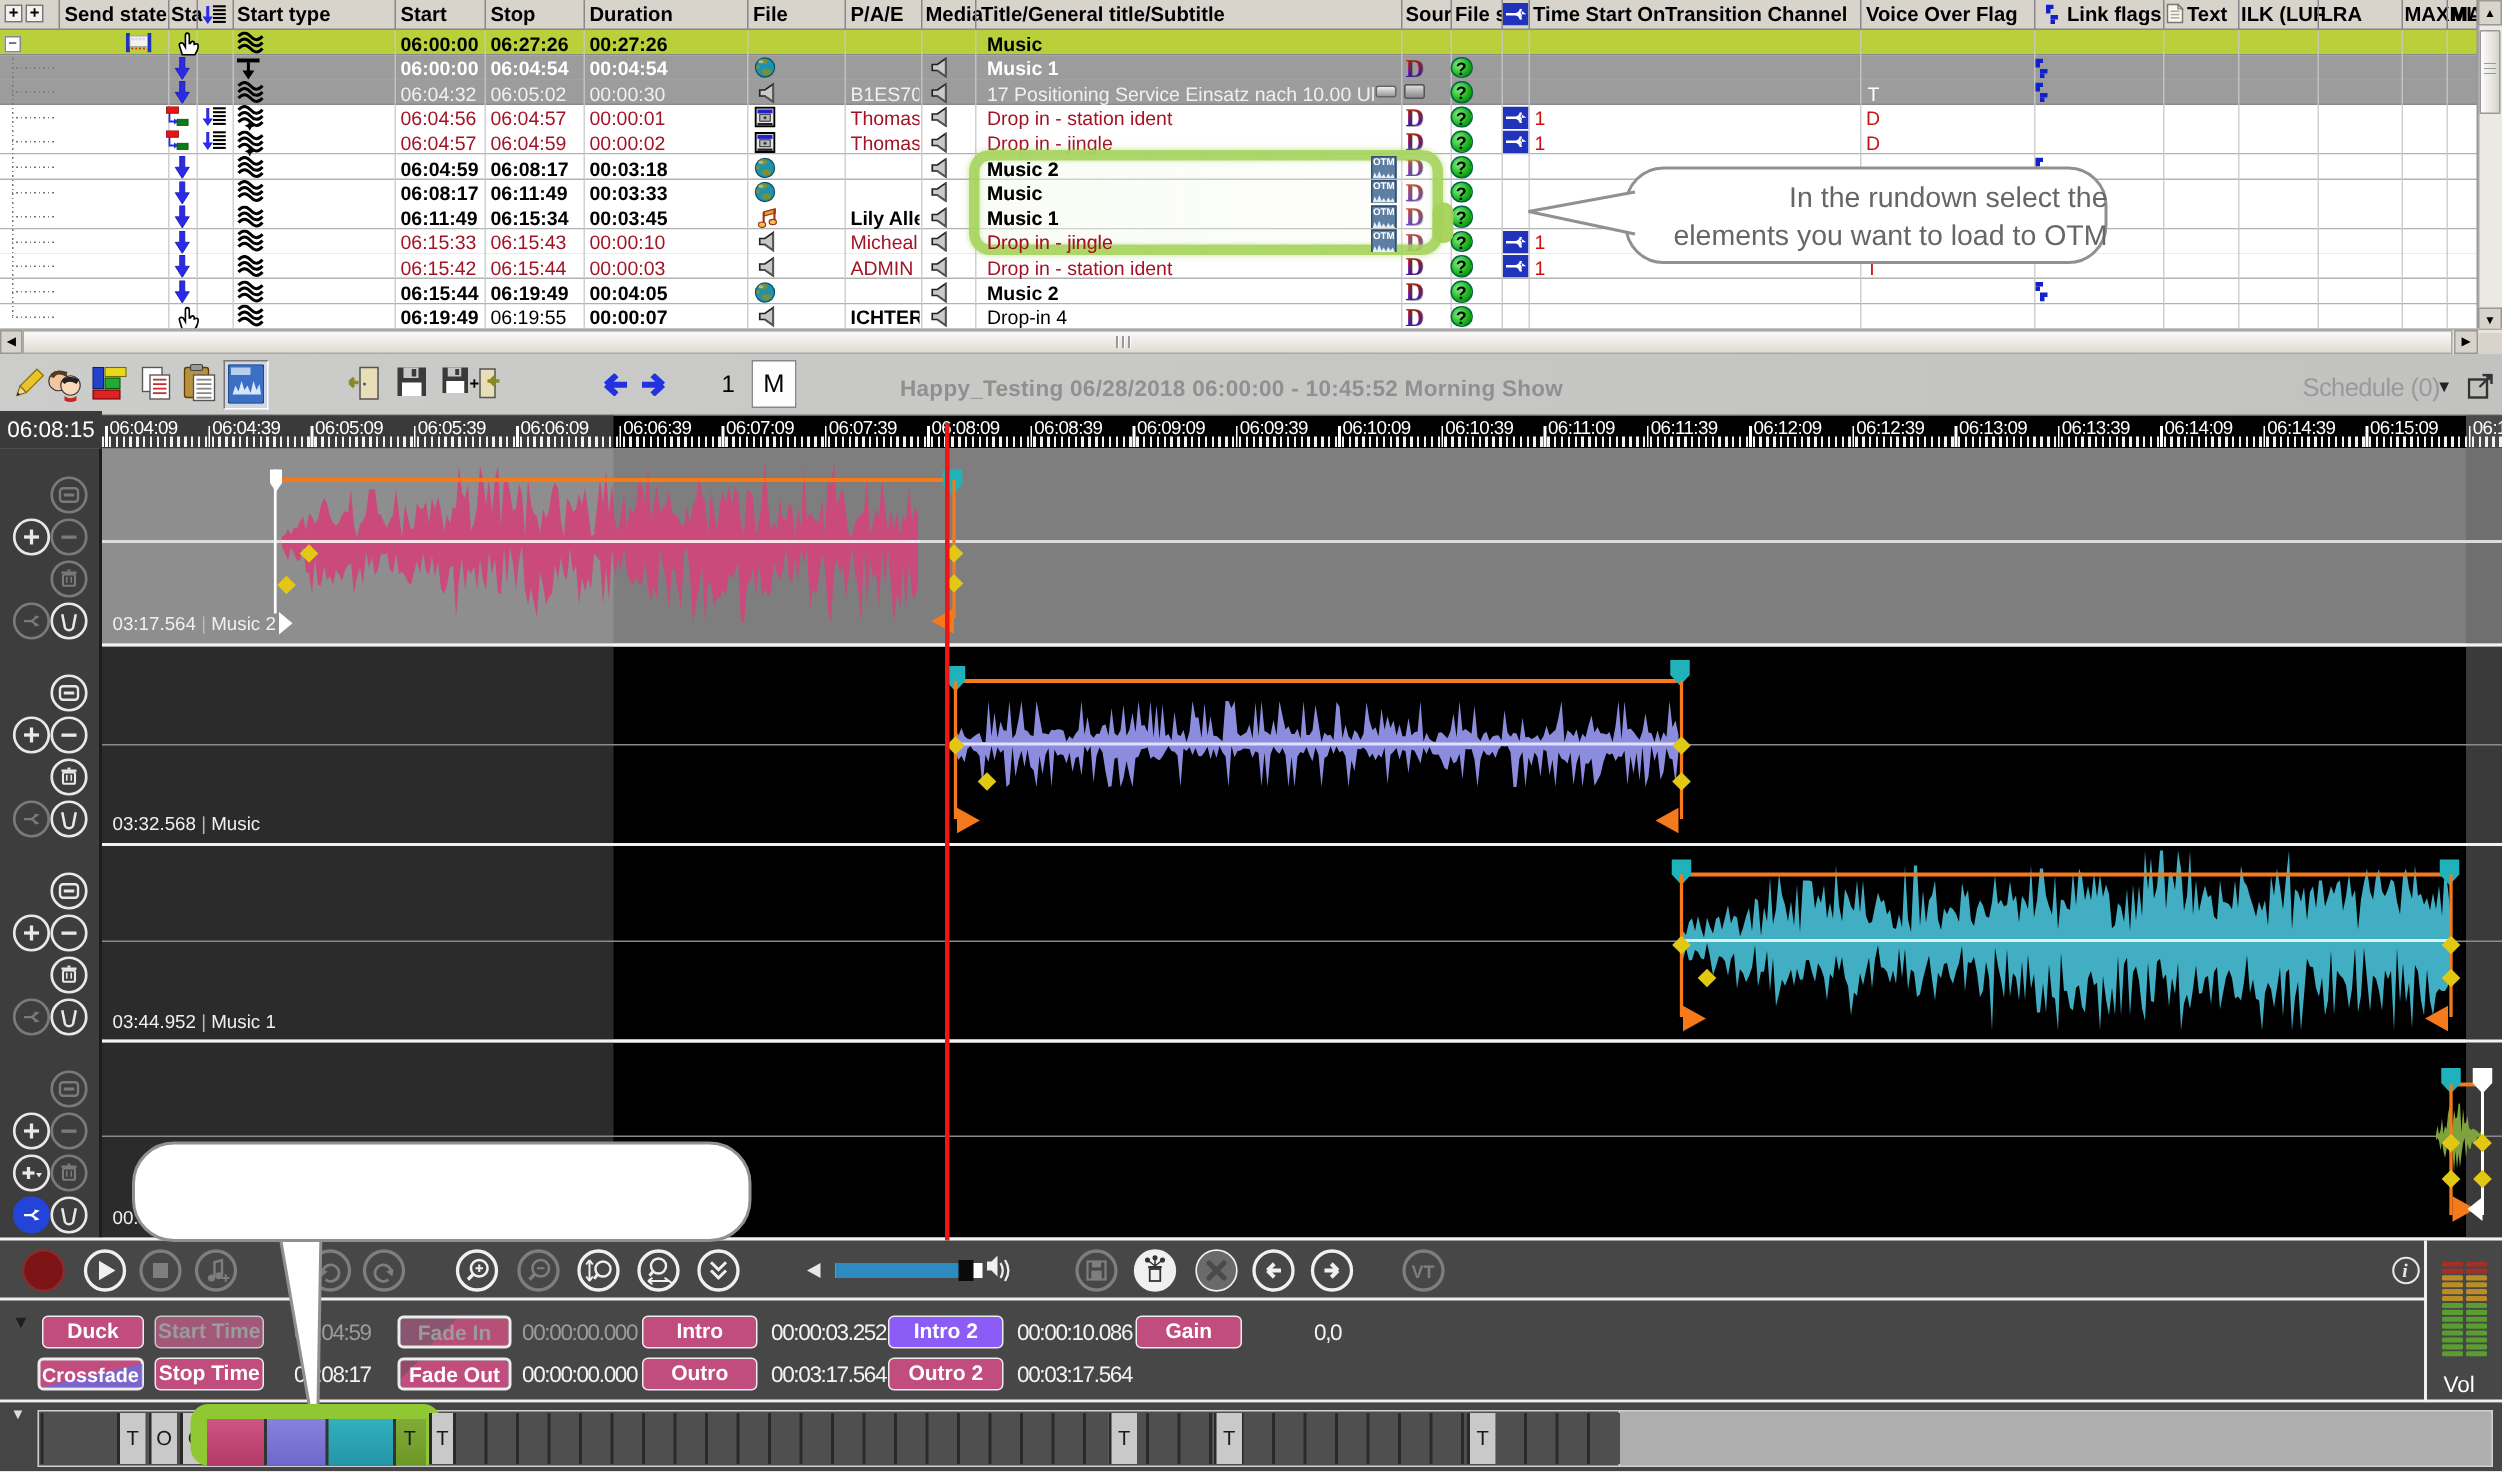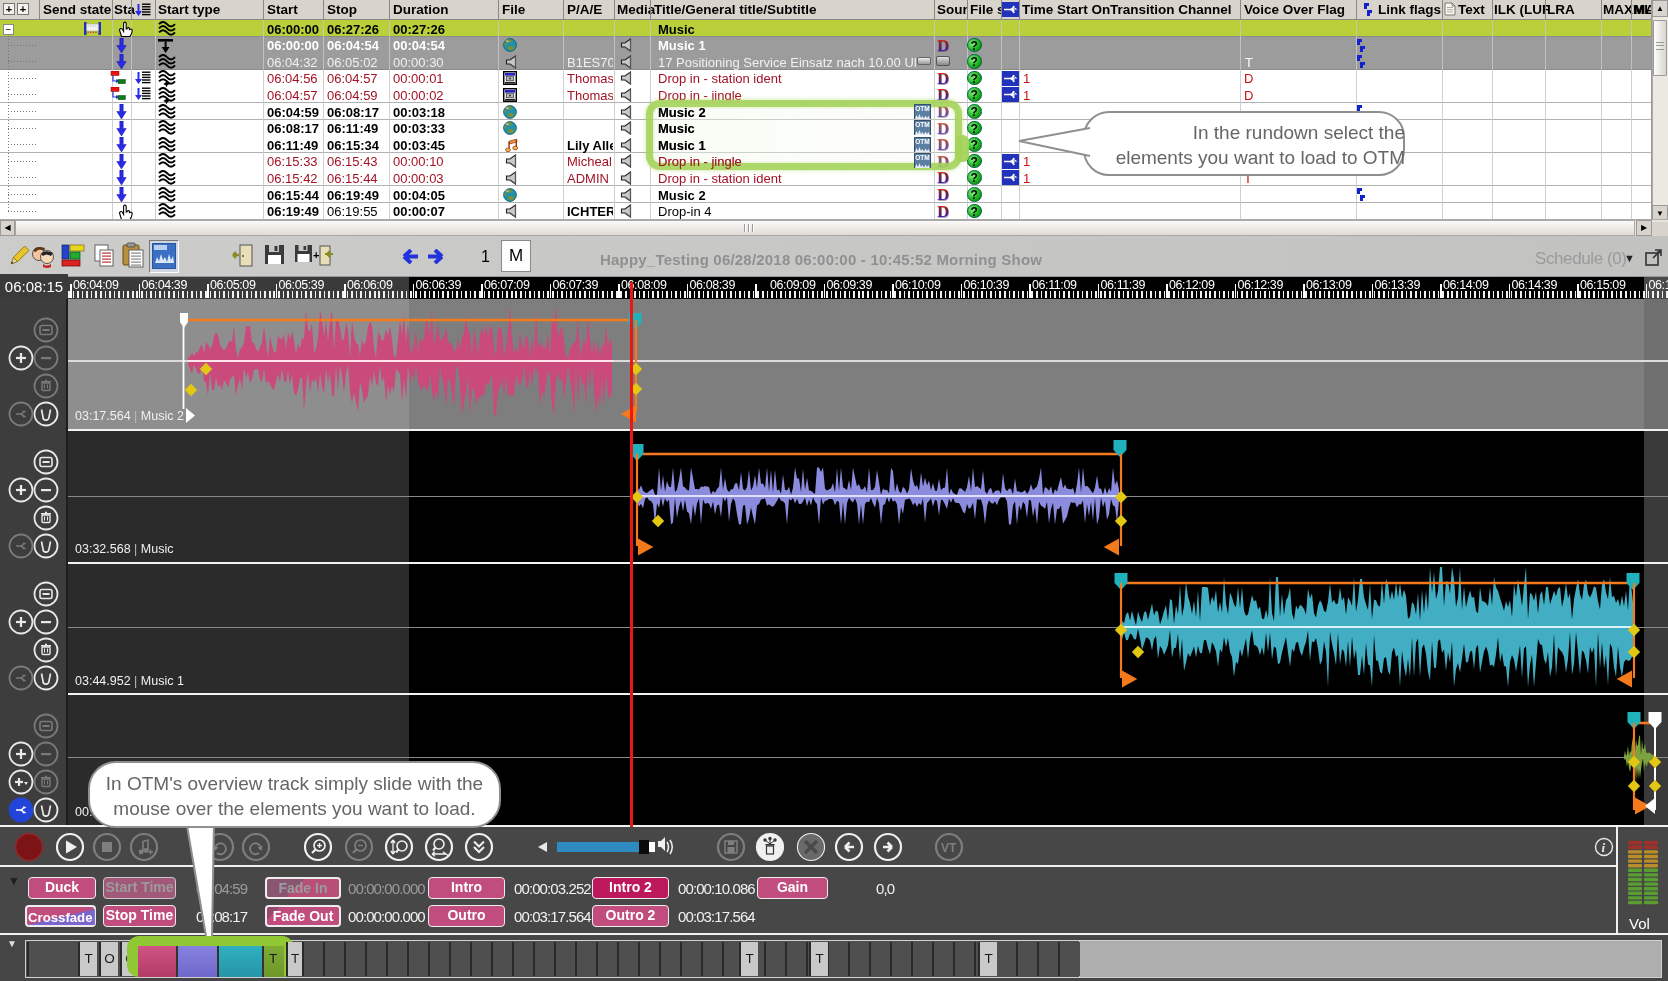--- a/index.html
+++ b/index.html
@@ -661,21 +661,21 @@
     <div style="position:absolute;left:415.5px;top:278px;font-size:12.5px;color:#fff;letter-spacing:-0.4px;">06:06:39</div>
     <div style="position:absolute;left:481.0px;top:284px;width:1.6px;height:14px;background:#fff;"></div>
     <div style="position:absolute;left:484.0px;top:278px;font-size:12.5px;color:#fff;letter-spacing:-0.4px;">06:07:09</div>
     <div style="position:absolute;left:549.5px;top:284px;width:1.6px;height:14px;background:#fff;"></div>
     <div style="position:absolute;left:552.5px;top:278px;font-size:12.5px;color:#fff;letter-spacing:-0.4px;">06:07:39</div>
     <div style="position:absolute;left:618.0px;top:284px;width:1.6px;height:14px;background:#fff;"></div>
     <div style="position:absolute;left:621.0px;top:278px;font-size:12.5px;color:#fff;letter-spacing:-0.4px;">06:08:09</div>
     <div style="position:absolute;left:686.5px;top:284px;width:1.6px;height:14px;background:#fff;"></div>
     <div style="position:absolute;left:689.5px;top:278px;font-size:12.5px;color:#fff;letter-spacing:-0.4px;">06:08:39</div>
     <div style="position:absolute;left:755.0px;top:284px;width:1.6px;height:14px;background:#fff;"></div>
-    <div style="position:absolute;left:758.0px;top:278px;font-size:12.5px;color:#fff;letter-spacing:-0.4px;margin-left:12px;">06:09:09</div>
+    <div style="position:absolute;left:758.0px;top:278px;font-size:12.5px;color:#fff;letter-spacing:-0.4px;">06:09:09</div>
     <div style="position:absolute;left:823.5px;top:284px;width:1.6px;height:14px;background:#fff;"></div>
     <div style="position:absolute;left:826.5px;top:278px;font-size:12.5px;color:#fff;letter-spacing:-0.4px;">06:09:39</div>
     <div style="position:absolute;left:892.0px;top:284px;width:1.6px;height:14px;background:#fff;"></div>
     <div style="position:absolute;left:895.0px;top:278px;font-size:12.5px;color:#fff;letter-spacing:-0.4px;">06:10:09</div>
     <div style="position:absolute;left:960.5px;top:284px;width:1.6px;height:14px;background:#fff;"></div>
     <div style="position:absolute;left:963.5px;top:278px;font-size:12.5px;color:#fff;letter-spacing:-0.4px;">06:10:39</div>
     <div style="position:absolute;left:1029.0px;top:284px;width:1.6px;height:14px;background:#fff;"></div>
     <div style="position:absolute;left:1032.0px;top:278px;font-size:12.5px;color:#fff;letter-spacing:-0.4px;">06:11:09</div>
     <div style="position:absolute;left:1097.5px;top:284px;width:1.6px;height:14px;background:#fff;"></div>
     <div style="position:absolute;left:1100.5px;top:278px;font-size:12.5px;color:#fff;letter-spacing:-0.4px;">06:11:39</div>
@@ -1095,21 +1095,21 @@
     </svg>
     <div style="position:absolute;left:1629px;top:915px;color:#fff;font-size:15px;">Vol</div>
     <div style="position:absolute;left:8px;top:874px;color:#1e1e1e;font-size:12px;">▼</div>
     <div style="position:absolute;left:28px;top:877px;width:68px;height:22px;background:#c14d7e;border:1.5px solid #ededed;border-radius:4px;color:#fff;font-weight:bold;font-size:14px;text-align:center;line-height:18px;white-space:nowrap;overflow:hidden;">Duck</div>
     <div style="position:absolute;left:103px;top:877px;width:73px;height:22px;background:#a25878;border:1.5px solid #c9c9c9;border-radius:4px;color:#9b9b9b;font-weight:bold;font-size:14px;text-align:center;line-height:18px;white-space:nowrap;overflow:hidden;">Start Time</div>
     <div style="position:absolute;left:196px;top:880px;color:#9b9b9b;font-size:15px;letter-spacing:-0.9px;white-space:nowrap;">06:04:59</div>
     <div style="position:absolute;left:265px;top:877px;width:76px;height:22px;background:linear-gradient(135deg,#8a5570 42%,#b84f76 42%);border:2px solid #ededed;border-radius:4px;color:#9b9b9b;font-weight:bold;font-size:14px;text-align:center;line-height:18px;white-space:nowrap;overflow:hidden;">Fade In</div>
     <div style="position:absolute;left:348px;top:880px;color:#9b9b9b;font-size:15px;letter-spacing:-0.9px;white-space:nowrap;">00:00:00.000</div>
     <div style="position:absolute;left:428px;top:877px;width:77px;height:22px;background:#c14d7e;border:1.5px solid #ededed;border-radius:4px;color:#fff;font-weight:bold;font-size:14px;text-align:center;line-height:18px;white-space:nowrap;overflow:hidden;">Intro</div>
     <div style="position:absolute;left:514px;top:880px;color:#f2f2f2;font-size:15px;letter-spacing:-0.9px;white-space:nowrap;">00:00:03.252</div>
-    <div style="position:absolute;left:592px;top:877px;width:77px;height:22px;background:#be185d;border:1.5px solid #ededed;border-radius:4px;color:#fff;font-weight:bold;font-size:14px;text-align:center;line-height:18px;white-space:nowrap;overflow:hidden;">Intro 2</div>
+    <div style="position:absolute;left:592px;top:877px;width:77px;height:22px;background:#8b5cf6;border:1.5px solid #ededed;border-radius:4px;color:#fff;font-weight:bold;font-size:14px;text-align:center;line-height:18px;white-space:nowrap;overflow:hidden;">Intro 2</div>
     <div style="position:absolute;left:678px;top:880px;color:#f2f2f2;font-size:15px;letter-spacing:-0.9px;white-space:nowrap;">00:00:10.086</div>
     <div style="position:absolute;left:757px;top:877px;width:71px;height:22px;background:#c14d7e;border:1.5px solid #ededed;border-radius:4px;color:#fff;font-weight:bold;font-size:14px;text-align:center;line-height:18px;white-space:nowrap;overflow:hidden;">Gain</div>
     <div style="position:absolute;left:832px;top:880px;color:#f2f2f2;font-size:15px;letter-spacing:-0.9px;white-space:nowrap;margin-left:44px;">0,0</div>
     <div style="position:absolute;left:25px;top:905px;width:71px;height:22px;background:#c14d7e;border:2px solid #ededed;border-radius:4px;color:#fff;font-weight:bold;font-size:14px;text-align:center;line-height:18px;white-space:nowrap;overflow:hidden;"></div>
     <svg style="position:absolute;left:27px;top:907px" width="68" height="18" viewBox="0 0 68 18">
       <path d="M0 18 L68 2 V18z" fill="#6f68d8" opacity="0.85"></path>
       <text x="1" y="14.5" font-size="13.2" font-weight="bold" fill="#fff">Crossfade</text>
     </svg>
     <div style="position:absolute;left:103px;top:905px;width:73px;height:22px;background:#c14d7e;border:1.5px solid #ededed;border-radius:4px;color:#fff;font-weight:bold;font-size:14px;text-align:center;line-height:18px;white-space:nowrap;overflow:hidden;">Stop Time</div>
     <div style="position:absolute;left:196px;top:908px;color:#f2f2f2;font-size:15px;letter-spacing:-0.9px;white-space:nowrap;">06:08:17</div>
@@ -1200,13 +1200,12 @@
     <div style="position:absolute;left:1083px;top:120px;width:322px;text-align:right;color:#666;font-size:19px;line-height:25px;">In the rundown select the<br>elements you want to load to OTM</div>
     <svg style="position:absolute;left:1012px;top:120px" width="80" height="45" viewBox="0 0 80 45">
       <path d="M78 8 L7 21 L78 36 z" fill="#fff"></path>
       <path d="M78 8 L7 21 L78 36" fill="none" stroke="#909090" stroke-width="2"></path>
     </svg>
     <svg style="position:absolute;left:180px;top:820px" width="40" height="118" viewBox="0 0 40 118">
       <path d="M6 0 L34 0 L32 116 L26 116 z" fill="#fff"></path>
       <path d="M6 0 L26 116 M34 0 L32 116" fill="none" stroke="#909090" stroke-width="2"></path>
     </svg>
     <div style="position:absolute;left:88px;top:761px;width:413px;height:67px;background:#fff;border:2px solid #909090;border-radius:28px;"></div>
-    <div style="position:absolute;left:88px;top:771px;width:413px;text-align:center;color:#666;font-size:19px;line-height:25px;">In OTM's overview track simply slide with the<br>mouse over the elements you want to load.</div>
   </div>
 </body></html>

